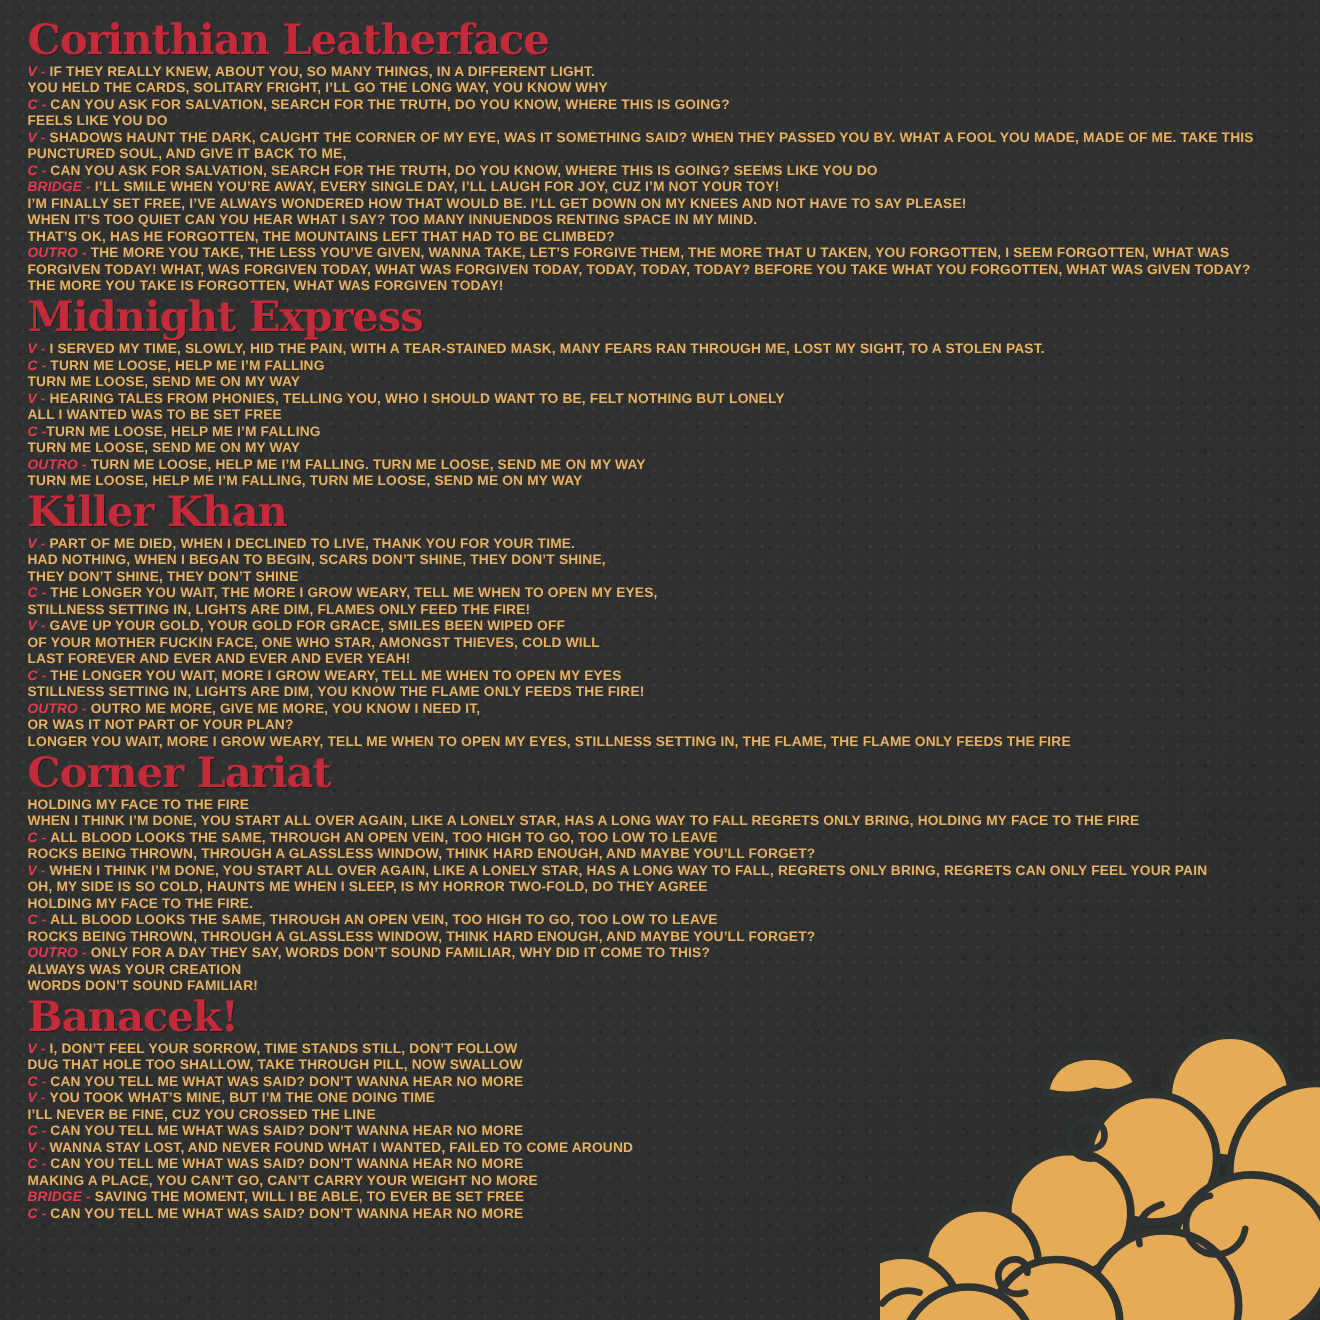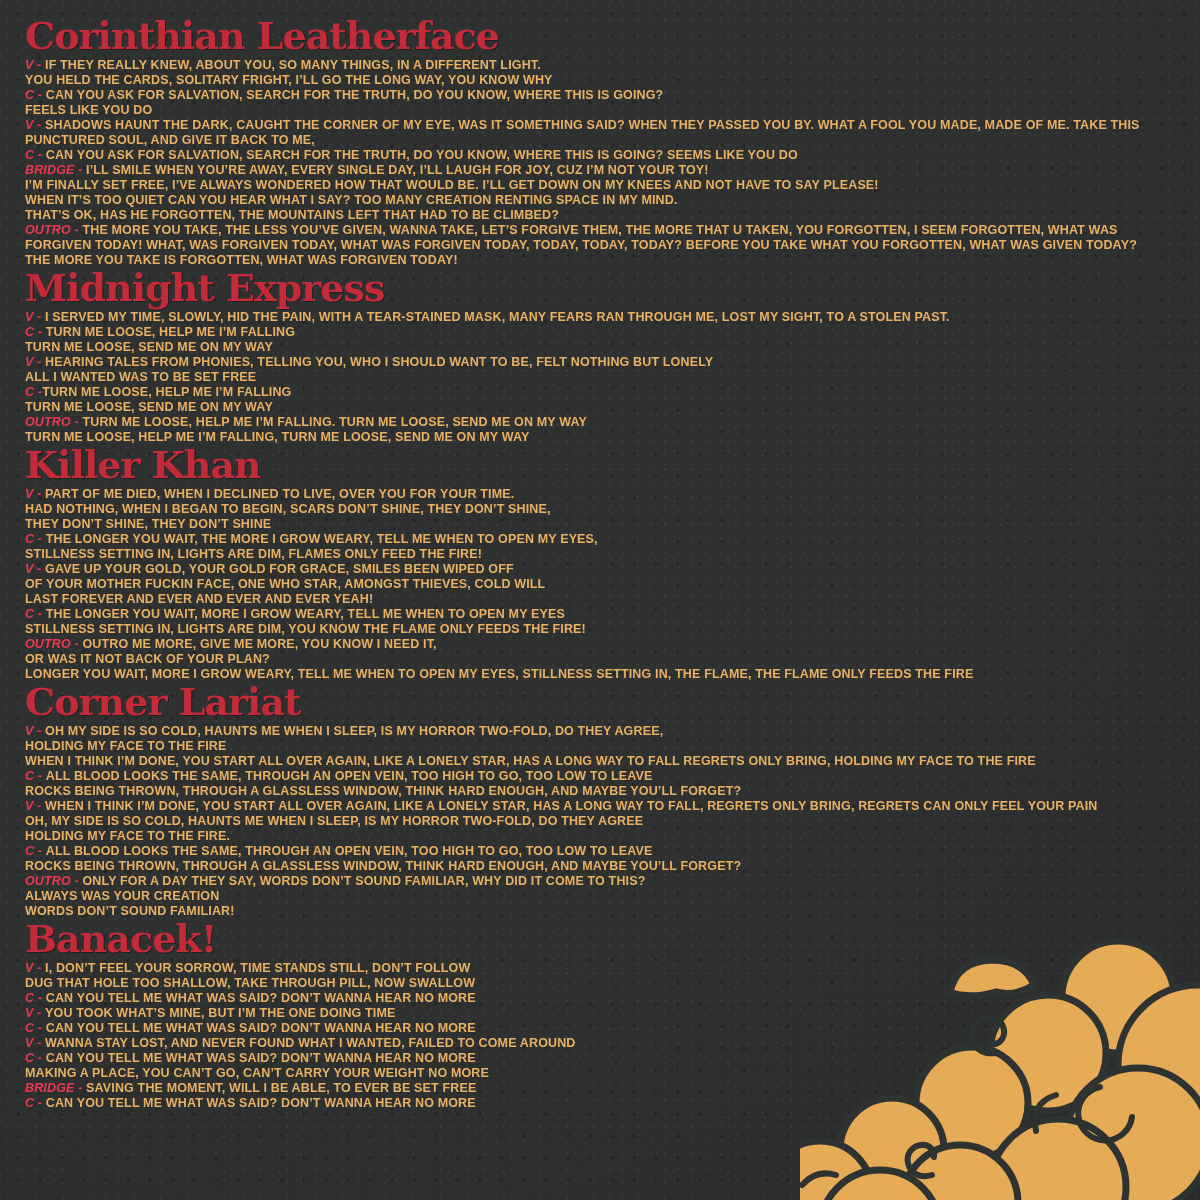--- a/index.html
+++ b/index.html
@@ -83,76 +83,76 @@
       <h2 class="song-title">Corinthian Leatherface</h2>
       <div class="line"><span class="lbl">V - </span><span class="txt">IF THEY REALLY KNEW, ABOUT YOU, SO MANY THINGS, IN A DIFFERENT LIGHT.</span></div>
       <div class="line"><span class="txt">YOU HELD THE CARDS, SOLITARY FRIGHT, I’LL GO THE LONG WAY, YOU KNOW WHY</span></div>
       <div class="line"><span class="lbl">C - </span><span class="txt">CAN YOU ASK FOR SALVATION, SEARCH FOR THE TRUTH, DO YOU KNOW, WHERE THIS IS GOING?</span></div>
       <div class="line"><span class="txt">FEELS LIKE YOU DO</span></div>
       <div class="line"><span class="lbl">V - </span><span class="txt">SHADOWS HAUNT THE DARK, CAUGHT THE CORNER OF MY EYE, WAS IT SOMETHING SAID? WHEN THEY PASSED YOU BY. WHAT A FOOL YOU MADE, MADE OF ME. TAKE THIS</span></div>
       <div class="line"><span class="txt">PUNCTURED SOUL, AND GIVE IT BACK TO ME,</span></div>
       <div class="line"><span class="lbl">C - </span><span class="txt">CAN YOU ASK FOR SALVATION, SEARCH FOR THE TRUTH, DO YOU KNOW, WHERE THIS IS GOING? SEEMS LIKE YOU DO</span></div>
       <div class="line"><span class="lbl">BRIDGE - </span><span class="txt">I’LL SMILE WHEN YOU’RE AWAY, EVERY SINGLE DAY, I’LL LAUGH FOR JOY, CUZ I’M NOT YOUR TOY!</span></div>
       <div class="line"><span class="txt">I’M FINALLY SET FREE, I’VE ALWAYS WONDERED HOW THAT WOULD BE. I’LL GET DOWN ON MY KNEES AND NOT HAVE TO SAY PLEASE!</span></div>
-      <div class="line"><span class="txt">WHEN IT’S TOO QUIET CAN YOU HEAR WHAT I SAY? TOO MANY CREATION RENTING SPACE IN MY MIND.</span></div>
+      <div class="line"><span class="txt">WHEN IT’S TOO QUIET CAN YOU HEAR WHAT I SAY? TOO MANY INNUENDOS RENTING SPACE IN MY MIND.</span></div>
       <div class="line"><span class="txt">THAT’S OK, HAS HE FORGOTTEN, THE MOUNTAINS LEFT THAT HAD TO BE CLIMBED?</span></div>
       <div class="line"><span class="lbl">OUTRO - </span><span class="txt">THE MORE YOU TAKE, THE LESS YOU’VE GIVEN, WANNA TAKE, LET’S FORGIVE THEM, THE MORE THAT U TAKEN, YOU FORGOTTEN, I SEEM FORGOTTEN, WHAT WAS</span></div>
       <div class="line"><span class="txt">FORGIVEN TODAY! WHAT, WAS FORGIVEN TODAY, WHAT WAS FORGIVEN TODAY, TODAY, TODAY, TODAY? BEFORE YOU TAKE WHAT YOU FORGOTTEN, WHAT WAS GIVEN TODAY?</span></div>
       <div class="line"><span class="txt">THE MORE YOU TAKE IS FORGOTTEN, WHAT WAS FORGIVEN TODAY!</span></div>
     </section>
     <section class="song">
       <h2 class="song-title">Midnight Express</h2>
       <div class="line"><span class="lbl">V - </span><span class="txt">I SERVED MY TIME, SLOWLY, HID THE PAIN, WITH A TEAR-STAINED MASK, MANY FEARS RAN THROUGH ME, LOST MY SIGHT, TO A STOLEN PAST.</span></div>
       <div class="line"><span class="lbl">C - </span><span class="txt">TURN ME LOOSE, HELP ME I’M FALLING</span></div>
       <div class="line"><span class="txt">TURN ME LOOSE, SEND ME ON MY WAY</span></div>
       <div class="line"><span class="lbl">V - </span><span class="txt">HEARING TALES FROM PHONIES, TELLING YOU, WHO I SHOULD WANT TO BE, FELT NOTHING BUT LONELY</span></div>
       <div class="line"><span class="txt">ALL I WANTED WAS TO BE SET FREE</span></div>
       <div class="line"><span class="lbl">C -</span><span class="txt">TURN ME LOOSE, HELP ME I’M FALLING</span></div>
       <div class="line"><span class="txt">TURN ME LOOSE, SEND ME ON MY WAY</span></div>
       <div class="line"><span class="lbl">OUTRO - </span><span class="txt">TURN ME LOOSE, HELP ME I’M FALLING. TURN ME LOOSE, SEND ME ON MY WAY</span></div>
       <div class="line"><span class="txt">TURN ME LOOSE, HELP ME I’M FALLING, TURN ME LOOSE, SEND ME ON MY WAY</span></div>
     </section>
     <section class="song">
       <h2 class="song-title">Killer Khan</h2>
-      <div class="line"><span class="lbl">V - </span><span class="txt">PART OF ME DIED, WHEN I DECLINED TO LIVE, OVER YOU FOR YOUR TIME.</span></div>
+      <div class="line"><span class="lbl">V - </span><span class="txt">PART OF ME DIED, WHEN I DECLINED TO LIVE, THANK YOU FOR YOUR TIME.</span></div>
       <div class="line"><span class="txt">HAD NOTHING, WHEN I BEGAN TO BEGIN, SCARS DON’T SHINE, THEY DON’T SHINE,</span></div>
       <div class="line"><span class="txt">THEY DON’T SHINE, THEY DON’T SHINE</span></div>
       <div class="line"><span class="lbl">C - </span><span class="txt">THE LONGER YOU WAIT, THE MORE I GROW WEARY, TELL ME WHEN TO OPEN MY EYES,</span></div>
       <div class="line"><span class="txt">STILLNESS SETTING IN, LIGHTS ARE DIM, FLAMES ONLY FEED THE FIRE!</span></div>
       <div class="line"><span class="lbl">V - </span><span class="txt">GAVE UP YOUR GOLD, YOUR GOLD FOR GRACE, SMILES BEEN WIPED OFF</span></div>
       <div class="line"><span class="txt">OF YOUR MOTHER FUCKIN FACE, ONE WHO STAR, AMONGST THIEVES, COLD WILL</span></div>
       <div class="line"><span class="txt">LAST FOREVER AND EVER AND EVER AND EVER YEAH!</span></div>
       <div class="line"><span class="lbl">C - </span><span class="txt">THE LONGER YOU WAIT, MORE I GROW WEARY, TELL ME WHEN TO OPEN MY EYES</span></div>
       <div class="line"><span class="txt">STILLNESS SETTING IN, LIGHTS ARE DIM, YOU KNOW THE FLAME ONLY FEEDS THE FIRE!</span></div>
       <div class="line"><span class="lbl">OUTRO - </span><span class="txt">OUTRO ME MORE, GIVE ME MORE, YOU KNOW I NEED IT,</span></div>
-      <div class="line"><span class="txt">OR WAS IT NOT BACK OF YOUR PLAN?</span></div>
+      <div class="line"><span class="txt">OR WAS IT NOT PART OF YOUR PLAN?</span></div>
       <div class="line"><span class="txt">LONGER YOU WAIT, MORE I GROW WEARY, TELL ME WHEN TO OPEN MY EYES, STILLNESS SETTING IN, THE FLAME, THE FLAME ONLY FEEDS THE FIRE</span></div>
     </section>
     <section class="song">
       <h2 class="song-title">Corner Lariat</h2>
-      <div class="line"><span class="lbl">V - </span><span class="txt">OH MY SIDE IS SO COLD, HAUNTS ME WHEN I SLEEP, IS MY HORROR TWO-FOLD, DO THEY AGREE,</span></div>
       <div class="line"><span class="txt">HOLDING MY FACE TO THE FIRE</span></div>
       <div class="line"><span class="txt">WHEN I THINK I’M DONE, YOU START ALL OVER AGAIN, LIKE A LONELY STAR, HAS A LONG WAY TO FALL REGRETS ONLY BRING, HOLDING MY FACE TO THE FIRE</span></div>
       <div class="line"><span class="lbl">C - </span><span class="txt">ALL BLOOD LOOKS THE SAME, THROUGH AN OPEN VEIN, TOO HIGH TO GO, TOO LOW TO LEAVE</span></div>
       <div class="line"><span class="txt">ROCKS BEING THROWN, THROUGH A GLASSLESS WINDOW, THINK HARD ENOUGH, AND MAYBE YOU’LL FORGET?</span></div>
       <div class="line"><span class="lbl">V - </span><span class="txt">WHEN I THINK I’M DONE, YOU START ALL OVER AGAIN, LIKE A LONELY STAR, HAS A LONG WAY TO FALL, REGRETS ONLY BRING, REGRETS CAN ONLY FEEL YOUR PAIN</span></div>
       <div class="line"><span class="txt">OH, MY SIDE IS SO COLD, HAUNTS ME WHEN I SLEEP, IS MY HORROR TWO-FOLD, DO THEY AGREE</span></div>
       <div class="line"><span class="txt">HOLDING MY FACE TO THE FIRE.</span></div>
       <div class="line"><span class="lbl">C - </span><span class="txt">ALL BLOOD LOOKS THE SAME, THROUGH AN OPEN VEIN, TOO HIGH TO GO, TOO LOW TO LEAVE</span></div>
       <div class="line"><span class="txt">ROCKS BEING THROWN, THROUGH A GLASSLESS WINDOW, THINK HARD ENOUGH, AND MAYBE YOU’LL FORGET?</span></div>
       <div class="line"><span class="lbl">OUTRO - </span><span class="txt">ONLY FOR A DAY THEY SAY, WORDS DON’T SOUND FAMILIAR, WHY DID IT COME TO THIS?</span></div>
       <div class="line"><span class="txt">ALWAYS WAS YOUR CREATION</span></div>
       <div class="line"><span class="txt">WORDS DON’T SOUND FAMILIAR!</span></div>
     </section>
     <section class="song">
       <h2 class="song-title">Banacek!</h2>
       <div class="line"><span class="lbl">V - </span><span class="txt">I, DON’T FEEL YOUR SORROW, TIME STANDS STILL, DON’T FOLLOW</span></div>
       <div class="line"><span class="txt">DUG THAT HOLE TOO SHALLOW, TAKE THROUGH PILL, NOW SWALLOW</span></div>
       <div class="line"><span class="lbl">C - </span><span class="txt">CAN YOU TELL ME WHAT WAS SAID? DON’T WANNA HEAR NO MORE</span></div>
       <div class="line"><span class="lbl">V - </span><span class="txt">YOU TOOK WHAT’S MINE, BUT I’M THE ONE DOING TIME</span></div>
+      <div class="line"><span class="txt">I’LL NEVER BE FINE, CUZ YOU CROSSED THE LINE</span></div>
       <div class="line"><span class="lbl">C - </span><span class="txt">CAN YOU TELL ME WHAT WAS SAID? DON’T WANNA HEAR NO MORE</span></div>
       <div class="line"><span class="lbl">V - </span><span class="txt">WANNA STAY LOST, AND NEVER FOUND WHAT I WANTED, FAILED TO COME AROUND</span></div>
       <div class="line"><span class="lbl">C - </span><span class="txt">CAN YOU TELL ME WHAT WAS SAID? DON’T WANNA HEAR NO MORE</span></div>
       <div class="line"><span class="txt">MAKING A PLACE, YOU CAN’T GO, CAN’T CARRY YOUR WEIGHT NO MORE</span></div>
       <div class="line"><span class="lbl">BRIDGE - </span><span class="txt">SAVING THE MOMENT, WILL I BE ABLE, TO EVER BE SET FREE</span></div>
       <div class="line"><span class="lbl">C - </span><span class="txt">CAN YOU TELL ME WHAT WAS SAID? DON’T WANNA HEAR NO MORE</span></div>
     </section>
   </div>
 
 </body></html>

